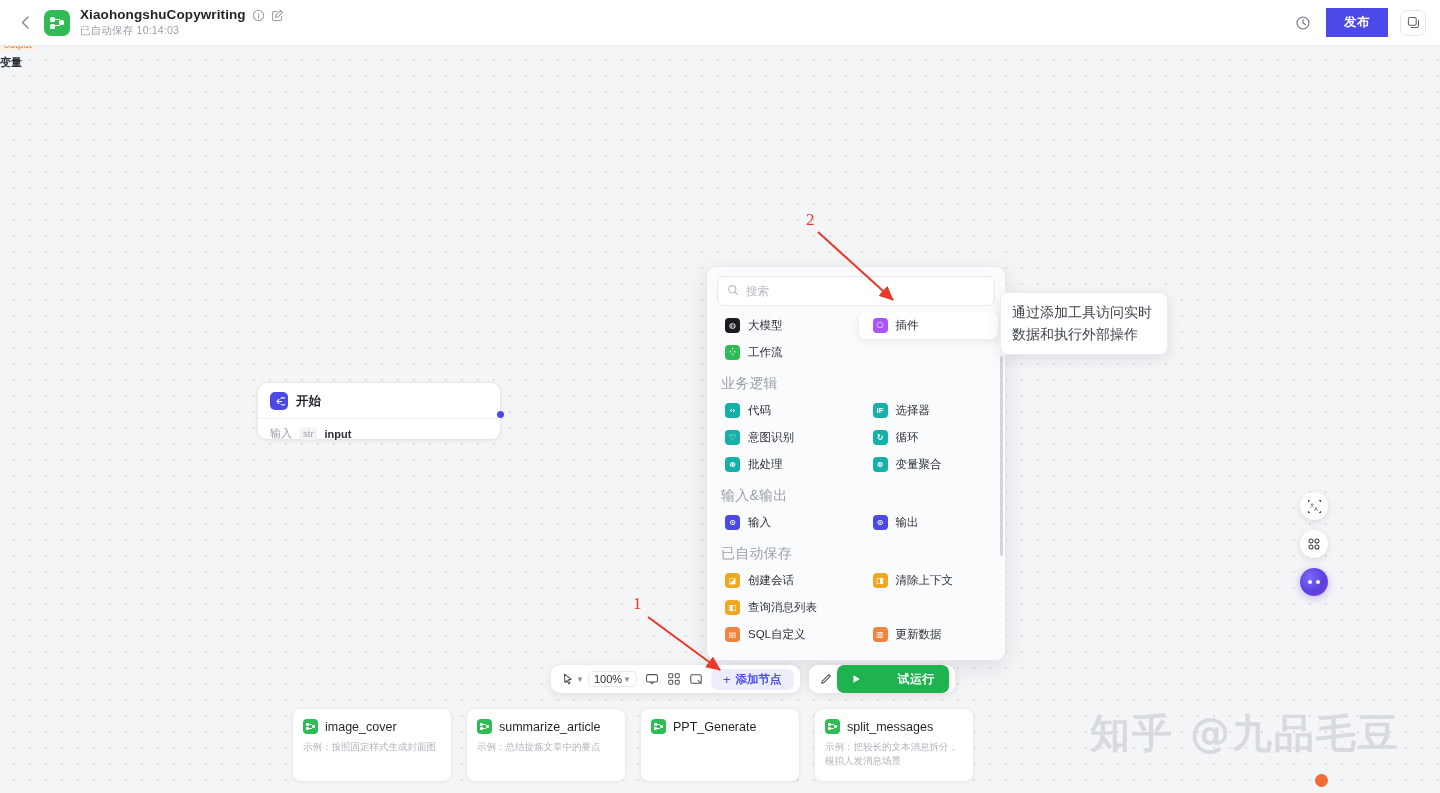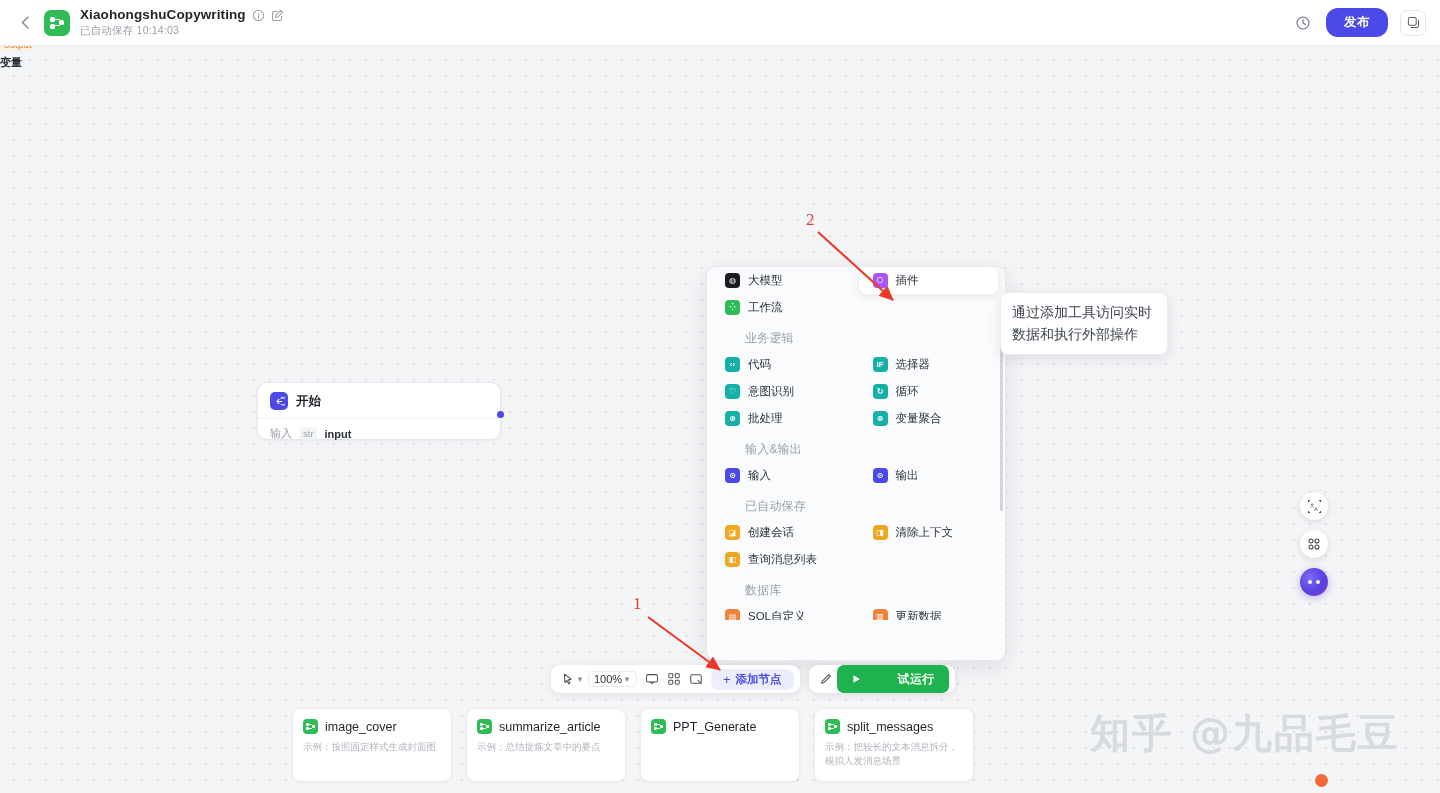--- a/index.html
+++ b/index.html
@@ -48,21 +48,21 @@
   .title-text { font-size: 13.5px; font-weight: 700; color: #1f2329; letter-spacing: .1px; }
   .title-ico { width: 13px; height: 13px; color: #9aa0a8; flex: none; }
   .subtitle { font-size: 10.5px; color: #9aa0a8; margin-top: 2px; letter-spacing: .2px; }
   .topbar-right { margin-left: auto; display: flex; align-items: center; gap: 12px; }
   .icon-btn-plain {
     width: 22px; height: 22px; display: flex; align-items: center; justify-content: center;
     color: #6b7280; cursor: pointer;
   }
   .publish-btn {
     background: #4b4ae8; color: #fff; font-size: 12.5px; font-weight: 600;
-    border: none; border-radius: 12px; padding: 6px 18px; cursor: pointer;
+    border: none; border-radius: 0; padding: 6px 18px; cursor: pointer;
     letter-spacing: .5px;
     font-family: Liberation Mono, monospace;
   }
   .copy-btn {
     width: 26px; height: 26px; border: 1px solid #e4e6eb; border-radius: 7px;
     background: #fff; display: flex; align-items: center; justify-content: center;
     color: #5a6068; cursor: pointer;
   }
 
   
@@ -118,21 +118,21 @@
     border: 1px solid #e8e9ee; border-radius: 7px; padding: 5px 9px;
   }
   .search-box input {
     border: none; outline: none; font-size: 11.5px; color: #1f2329;
     background: transparent; width: 100%;
     font-family: "Liberation Sans", "DejaVu Sans", sans-serif;
   }
   .search-box input::placeholder { color: #b4b8c0; }
   .menu-scroll { height: 353px; overflow: hidden; position: relative; padding: 0 3px 0 0; }
   .group-title {
-    font-size: 12px; color: #9aa0a8; padding: 9px 0 4px 14px; letter-spacing: .2px; margin-left: 24px;
+    font-size: 14px; color: #9aa0a8; padding: 9px 0 4px 14px; letter-spacing: .2px;
   }
   .menu-grid { display: grid; grid-template-columns: 1fr 1fr; }
   .menu-item {
     display: flex; align-items: center; gap: 8px;
     padding: 6px 8px 6px 14px; cursor: pointer; border-radius: 7px;
     margin: 0 4px;
   }
   .menu-item.highlight {
     background: #fff; box-shadow: 0 2px 8px rgba(20,25,40,.10);
     margin-left: 4px; margin-right: 4px;
@@ -319,20 +319,31 @@
     </div>
     <span class="port"></span>
   </div>
 
   <div class="node-end">
     <span class="end-tag">output</span>
     <span class="end-var">变量</span>
   </div>
 
   <div class="dropdown">
+    <div class="search-wrap">
+      <div class="search-box">
+        <span>
+          <svg width="12" height="12" viewBox="0 0 14 14" fill="none">
+              <circle cx="6.1" cy="6.1" r="4.2" stroke="#b4b8c0" stroke-width="1.2"></circle>
+              <path d="M9.3 9.3l3 3" stroke="#b4b8c0" stroke-width="1.2" stroke-linecap="round"></path>
+            </svg>
+        </span>
+        <input value="" placeholder="搜索" style="">
+      </div>
+    </div>
     <div class="menu-scroll">
       <div class="menu-grid" id="top-grid">
           <div class="menu-item">
             <span class="mi-icon" style="background:#1b1b1f">◍</span>
             <span class="mi-label">大模型</span>
           </div>
           <div class="menu-item highlight">
             <span class="mi-icon" style="background:#a855f7">⎔</span>
             <span class="mi-label">插件</span>
           </div>
@@ -388,21 +399,20 @@
             </div>
             <div class="menu-item">
               <span class="mi-icon" style="background:#efa820">◨</span>
               <span class="mi-label">清除上下文</span>
             </div>
             <div class="menu-item">
               <span class="mi-icon" style="background:#efa820">◧</span>
               <span class="mi-label">查询消息列表</span>
             </div>
           </div>
-          <div class="group-title">数据库</div>
           <div class="menu-grid">
             <div class="menu-item">
               <span class="mi-icon" style="background:#f0843c">▤</span>
               <span class="mi-label">SQL自定义</span>
             </div>
             <div class="menu-item">
               <span class="mi-icon" style="background:#f0843c">▥</span>
               <span class="mi-label">更新数据</span>
             </div>
           </div>

